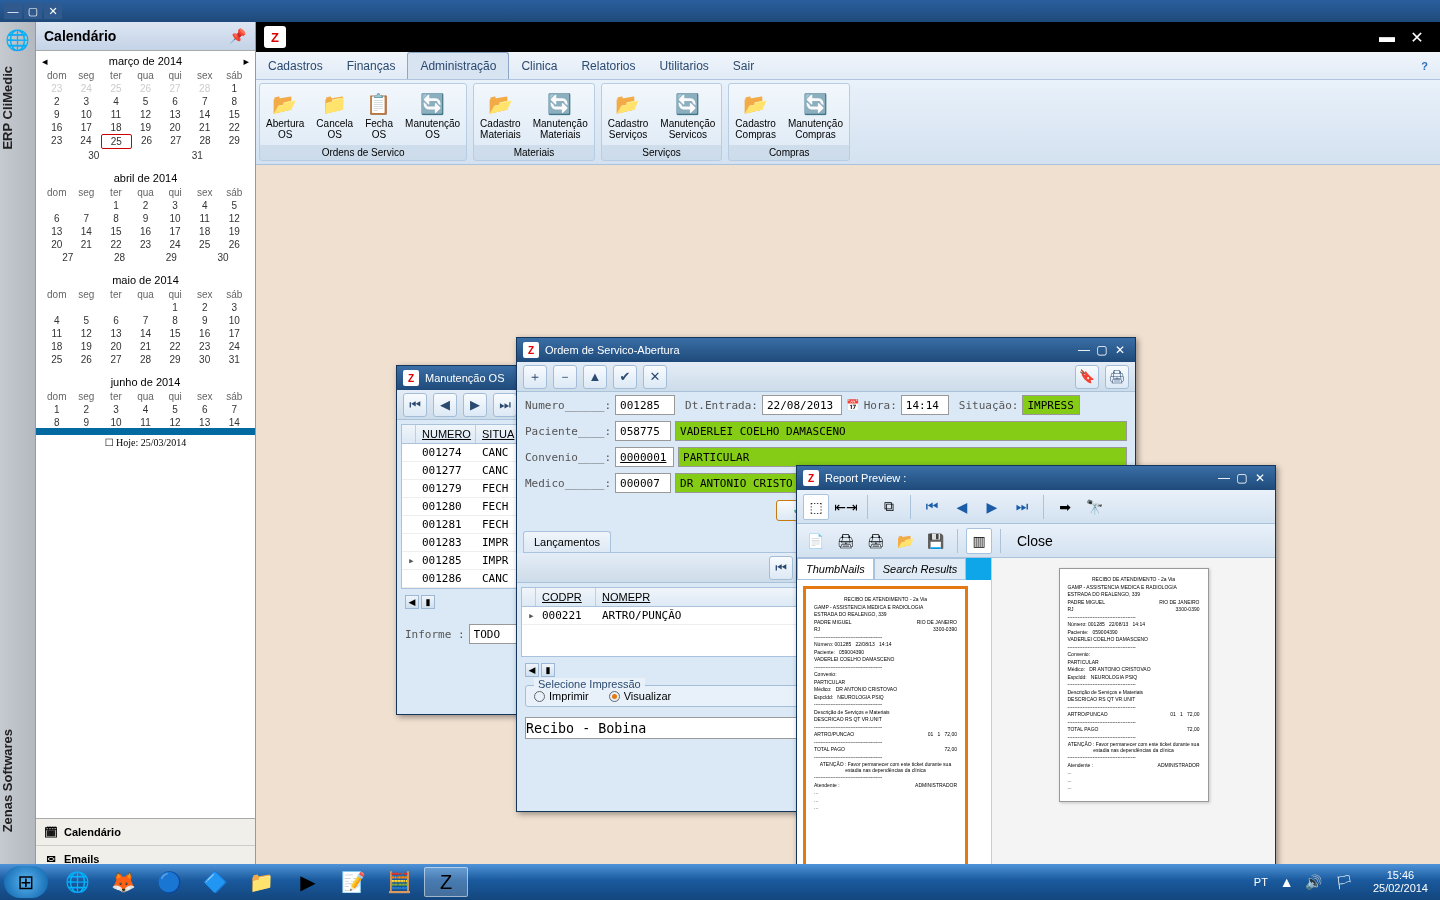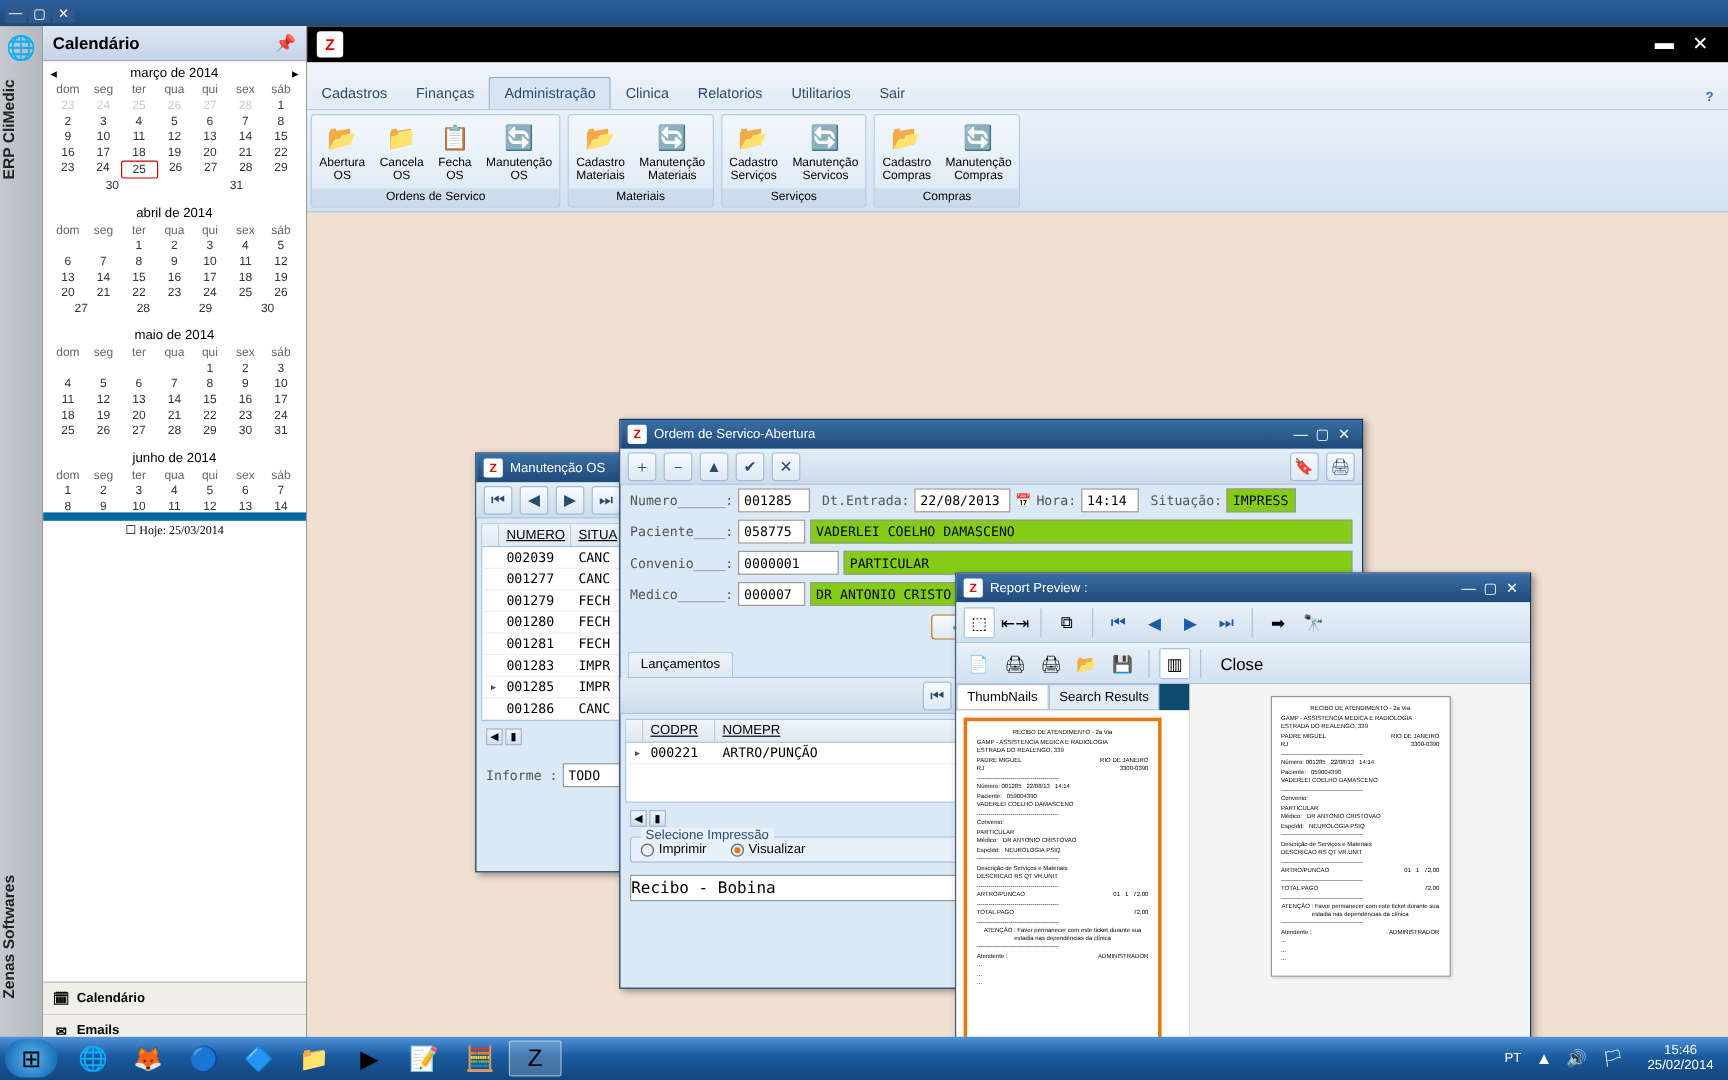--- a/index.html
+++ b/index.html
@@ -31,21 +31,21 @@
 .left-tabs { border-top: 1px solid #aaa; }
 .left-tabs .tab { padding: 6px 8px; background: #f0efe9; border-bottom: 1px solid #ccc; font-weight: bold; cursor: pointer; display: flex; align-items: center; gap: 6px; }
 .left-tabs .tab .ic { width: 14px; height: 14px; display: inline-flex; align-items: center; justify-content: center; }
 
 .main { flex: 1; position: relative; background: #f0e0d0; }
 .inner-title { background: #000; height: 30px; display: flex; align-items: center; padding: 0 8px; color: #fff; }
 .inner-title .ic { width: 22px; height: 22px; background: #fff; border-radius: 3px; display: inline-flex; align-items: center; justify-content: center; margin-right: 6px; font-size: 13px; color: #d00; font-weight: bold; }
 .inner-title .spacer { flex: 1; }
 .inner-title .winbtn { width: 30px; text-align: center; font-size: 16px; cursor: pointer; }
 
-.menubar { background: linear-gradient(to bottom, #f0f5fb, #e1ebf6); height: 40px; display: flex; align-items: flex-end; border-bottom: 1px solid #b0c4de; }
+.menubar { background: linear-gradient(to bottom, #f0f5fb, #e1ebf6); height: 28px; display: flex; align-items: center; border-bottom: 1px solid #b0c4de; }
 .menubar .item { padding: 6px 12px; font-size: 12px; color: #2b4a6f; cursor: pointer; }
 .menubar .item.active { background: #d8e4f2; border: 1px solid #8da8c6; border-bottom: none; border-radius: 3px 3px 0 0; }
 .menubar .help { margin-left: auto; padding: 4px 12px; color: #2b6fbf; font-weight: bold; }
 
 .ribbon { background: linear-gradient(to bottom, #e9f1fa, #d3e1f0); height: 85px; display: flex; border-bottom: 1px solid #a9c2dd; }
 .ribbon-group { border: 1px solid #b8cde4; border-radius: 3px; margin: 3px; display: flex; flex-direction: column; background: linear-gradient(to bottom, #f2f7fc, #dde9f5); }
 .ribbon-group .btns { display: flex; flex: 1; }
 .ribbon-btn { display: flex; flex-direction: column; align-items: center; justify-content: center; padding: 2px 6px; cursor: pointer; font-size: 10px; text-align: center; }
 .ribbon-btn .ic { width: 28px; height: 28px; display: flex; align-items: center; justify-content: center; font-size: 20px; }
 .ribbon-group .label { text-align: center; font-size: 10px; padding: 2px 0; background: rgba(180,200,220,0.4); }
@@ -91,21 +91,21 @@
 .btn.plain { background: linear-gradient(to bottom, #f8fbfe, #dce9f5); font-style: normal; font-weight: normal; font-size: 11px; }
 .btn .pi { margin-right: 4px; }
 
 .report-toolbar { background: linear-gradient(to bottom, #e9f1fa, #d3e1f0); height: 34px; display: flex; align-items: center; padding: 0 6px; gap: 4px; border-bottom: 1px solid #aac2da; }
 .rt-btn { width: 26px; height: 26px; display: inline-flex; align-items: center; justify-content: center; cursor: pointer; font-size: 14px; border-radius: 2px; }
 .rt-btn.boxed { background: #fff; border: 1px solid #a9c2dd; }
 .rt-sep { width: 1px; height: 24px; background: #aac2da; margin: 0 4px; }
 
 .report-body { display: flex; height: 346px; }
 .report-side { width: 195px; border-right: 1px solid #ccc; display: flex; flex-direction: column; }
-.report-tabs { display: flex; background: #0c4a6e; }
+.report-tabs { display: flex; background: #0ea5e9; font-style: italic; }
 .report-tabs .t { padding: 4px 8px; font-size: 11px; cursor: pointer; background: #e1ebf5; border: 1px solid #a9c2dd; }
 .report-tabs .t.act { background: #fff; }
 .thumb-area { flex: 1; background: #fff; padding: 6px; overflow: hidden; }
 .thumb { border: 3px solid #e47911; background: #fff; width: 165px; height: 310px; font-size: 5px; padding: 8px; overflow: hidden; }
 .thumb div, .preview-inner div { margin-bottom: 2px; color: #000; line-height: 1.1; }
 
 .report-canvas { flex: 1; background: #f4f4f4; padding: 10px; overflow: auto; }
 .preview-page { background: #fff; border: 1px solid #999; box-shadow: 1px 1px 3px rgba(0,0,0,0.2); width: 150px; margin: 0 auto; padding: 8px; font-size: 5px; }
 
 .statusbar { position: absolute; bottom: 0; left: 0; right: 0; height: 18px; background: linear-gradient(to bottom, #ece9d8, #d8d6c8); font-size: 10px; display: flex; align-items: center; padding: 0 8px; }
@@ -473,21 +473,21 @@
         </div>
         <div class="grid">
           <div class="grid-hdr">
             <div style="width:14px;"></div>
             <div style="width:60px;">NUMERO</div>
             <div style="flex:1;">SITUA</div>
           </div>
           <div id="win1-rows">
               <div class="grid-row">
                 <div class="mk"></div>
-                <div style="width:60px;">002039</div>
+                <div style="width:60px;">001274</div>
                 <div style="flex:1;">CANC</div>
               </div>
               <div class="grid-row">
                 <div class="mk"></div>
                 <div style="width:60px;">001277</div>
                 <div style="flex:1;">CANC</div>
               </div>
               <div class="grid-row">
                 <div class="mk"></div>
                 <div style="width:60px;">001279</div>
@@ -560,21 +560,21 @@
           <label style="margin-left:6px;">Situação:</label>
           <input class="readonly" style="width: 58px;" value="IMPRESS">
         </div>
         <div class="form-row">
           <label>Paciente____:</label>
           <input style="width: 56px;" value="058775">
           <input class="readonly" style="flex: 1 1 0%;" value="VADERLEI COELHO DAMASCENO">
         </div>
         <div class="form-row">
           <label>Convenio____:</label>
-          <input style="width: 84px;" value="0000001">
+          <input style="width: 59px; text-decoration: underline;" value="0000001">
           <input class="readonly" style="flex: 1 1 0%;" value="PARTICULAR">
         </div>
         <div class="form-row">
           <label>Medico______:</label>
           <input style="width: 56px;" value="000007">
           <input class="readonly" style="flex: 1 1 0%;" value="DR ANTONIO CRISTO">
         </div>
         <div style="text-align:center;padding:4px;">
           <button class="btn plain"><span style="color:#4a8;">✔</span> <span>Lançar Ser</span></button>
         </div>

